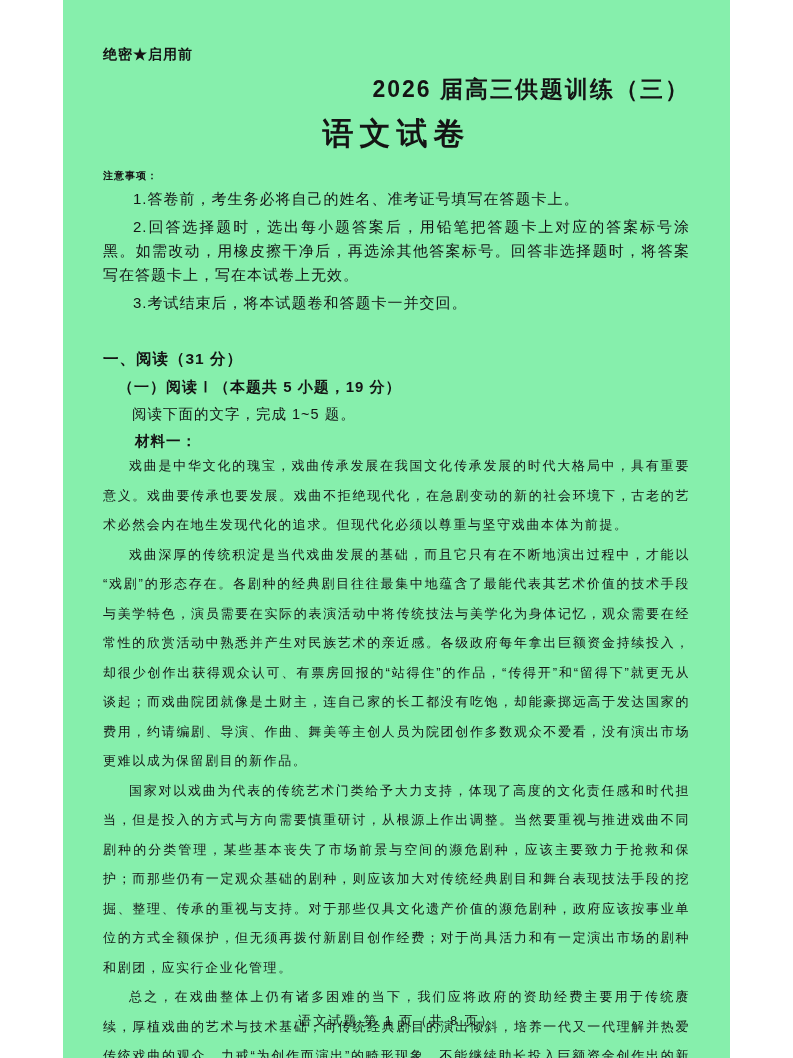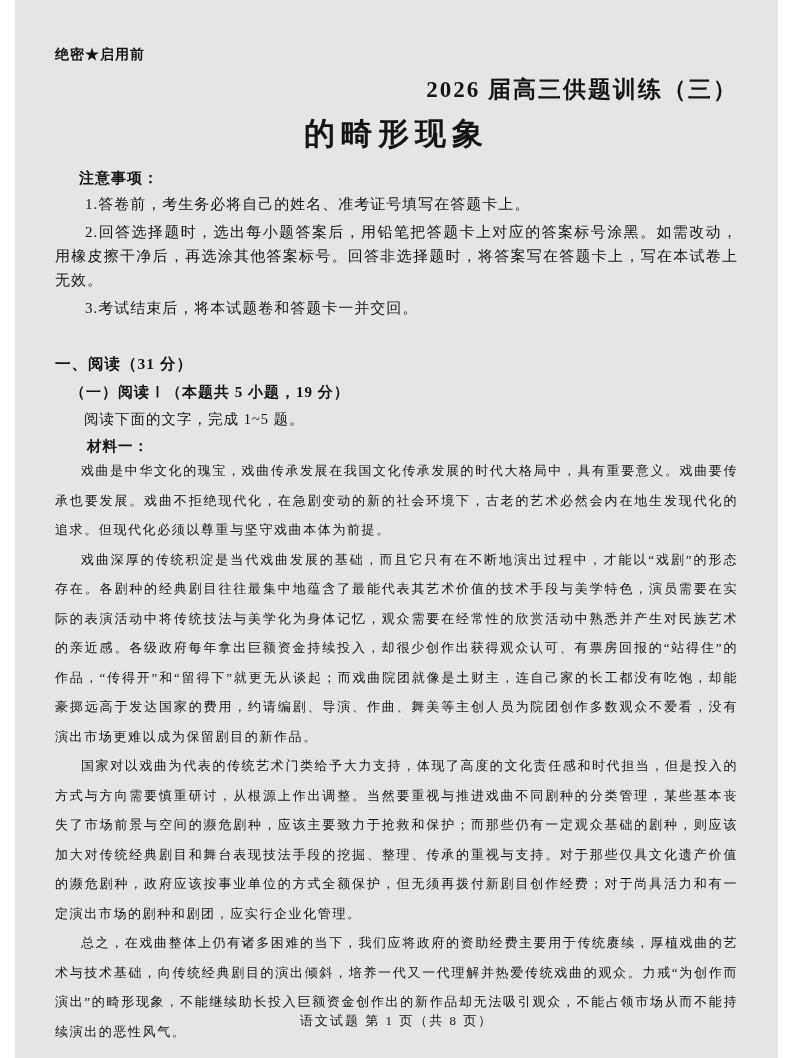--- a/index.html
+++ b/index.html
@@ -2,26 +2,26 @@
 <html lang="zh"><head>
 <meta charset="utf-8">
 <style>
   html, body {
     margin: 0;
     padding: 0;
     background: #ffffff;
   }
   .page {
     position: relative;
-    width: 763px;
+    width: 667px;
     height: 1058px;
     margin: 0 auto;
-    background: #e5e5e5;
+    background: #86efac;
     color: #141414;
-    font-family: Liberation Serif, serif;
+    font-family: Liberation Sans, sans-serif;
     box-sizing: border-box;
     padding: 46px 40px 40px 40px;
     overflow: hidden;
   }
   .classified {
     font-size: 14px;
     font-weight: bold;
     letter-spacing: 1px;
   }
   .exam-title {
@@ -32,25 +32,24 @@
     margin-top: 10px;
   }
   .subject-title {
     text-align: center;
     font-size: 31px;
     font-weight: bold;
     letter-spacing: 6px;
     margin-top: 8px;
   }
   .notice-heading {
-    font-size: 15px;
+    font-size: 10px;
     font-weight: bold;
     margin-top: 14px;
     letter-spacing: 1px;
-    margin-left: 24px;
   }
   .notice p {
     margin: 0;
     font-size: 15px;
     line-height: 24px;
     text-indent: 2em;
     text-align: justify;
     letter-spacing: 1px;
     margin-top: 4px;
   }
@@ -101,21 +100,21 @@
 </style>
 </head>
 <body>
 
 <div class="page">
 
   <div class="classified">绝密★启用前</div>
 
   <div class="exam-title">2026 届高三供题训练（三）</div>
 
-  <div class="subject-title">的畸形现象</div>
+  <div class="subject-title">语文试卷</div>
 
   <div class="notice-heading">注意事项：</div>
 
   <div class="notice">
     <p>1.答卷前，考生务必将自己的姓名、准考证号填写在答题卡上。</p>
     <p>2.回答选择题时，选出每小题答案后，用铅笔把答题卡上对应的答案标号涂黑。如需改动，用橡皮擦干净后，再选涂其他答案标号。回答非选择题时，将答案写在答题卡上，写在本试卷上无效。</p>
     <p>3.考试结束后，将本试题卷和答题卡一并交回。</p>
   </div>
 
   <div class="section-heading">一、阅读（31 分）</div>

